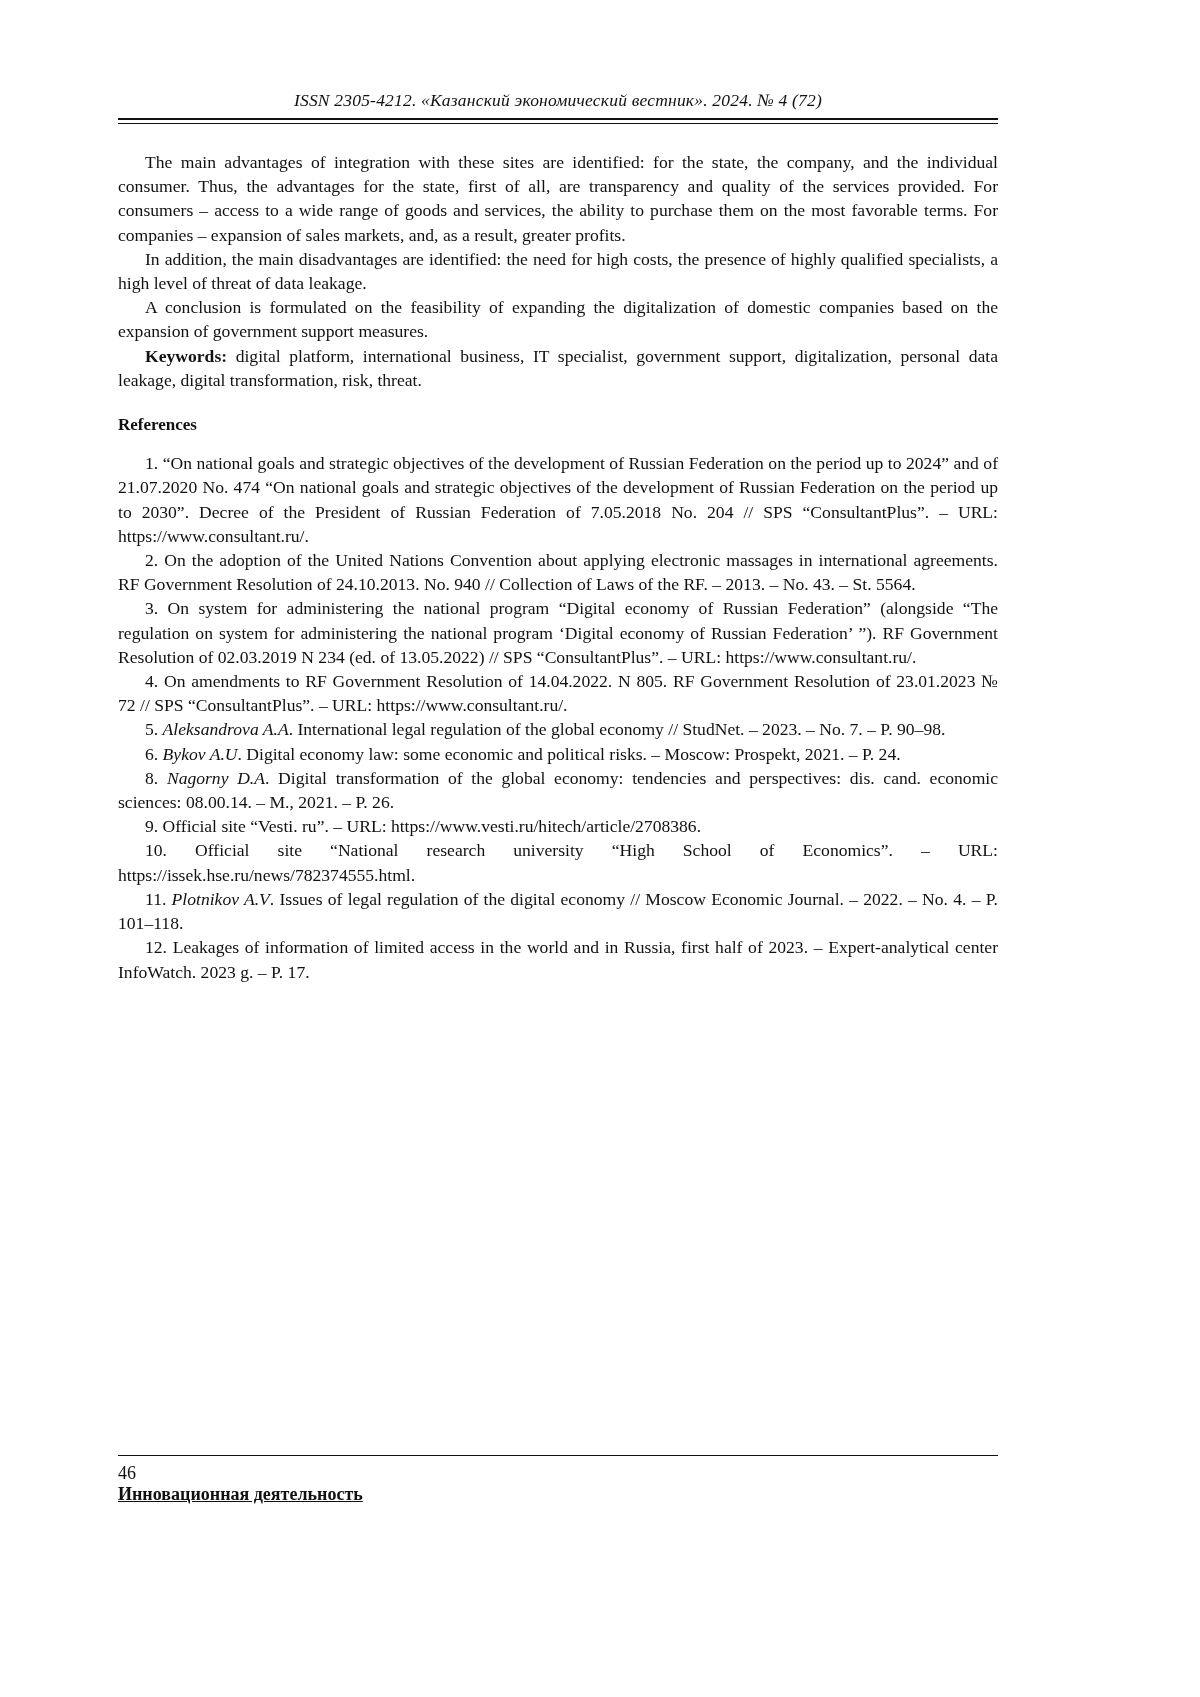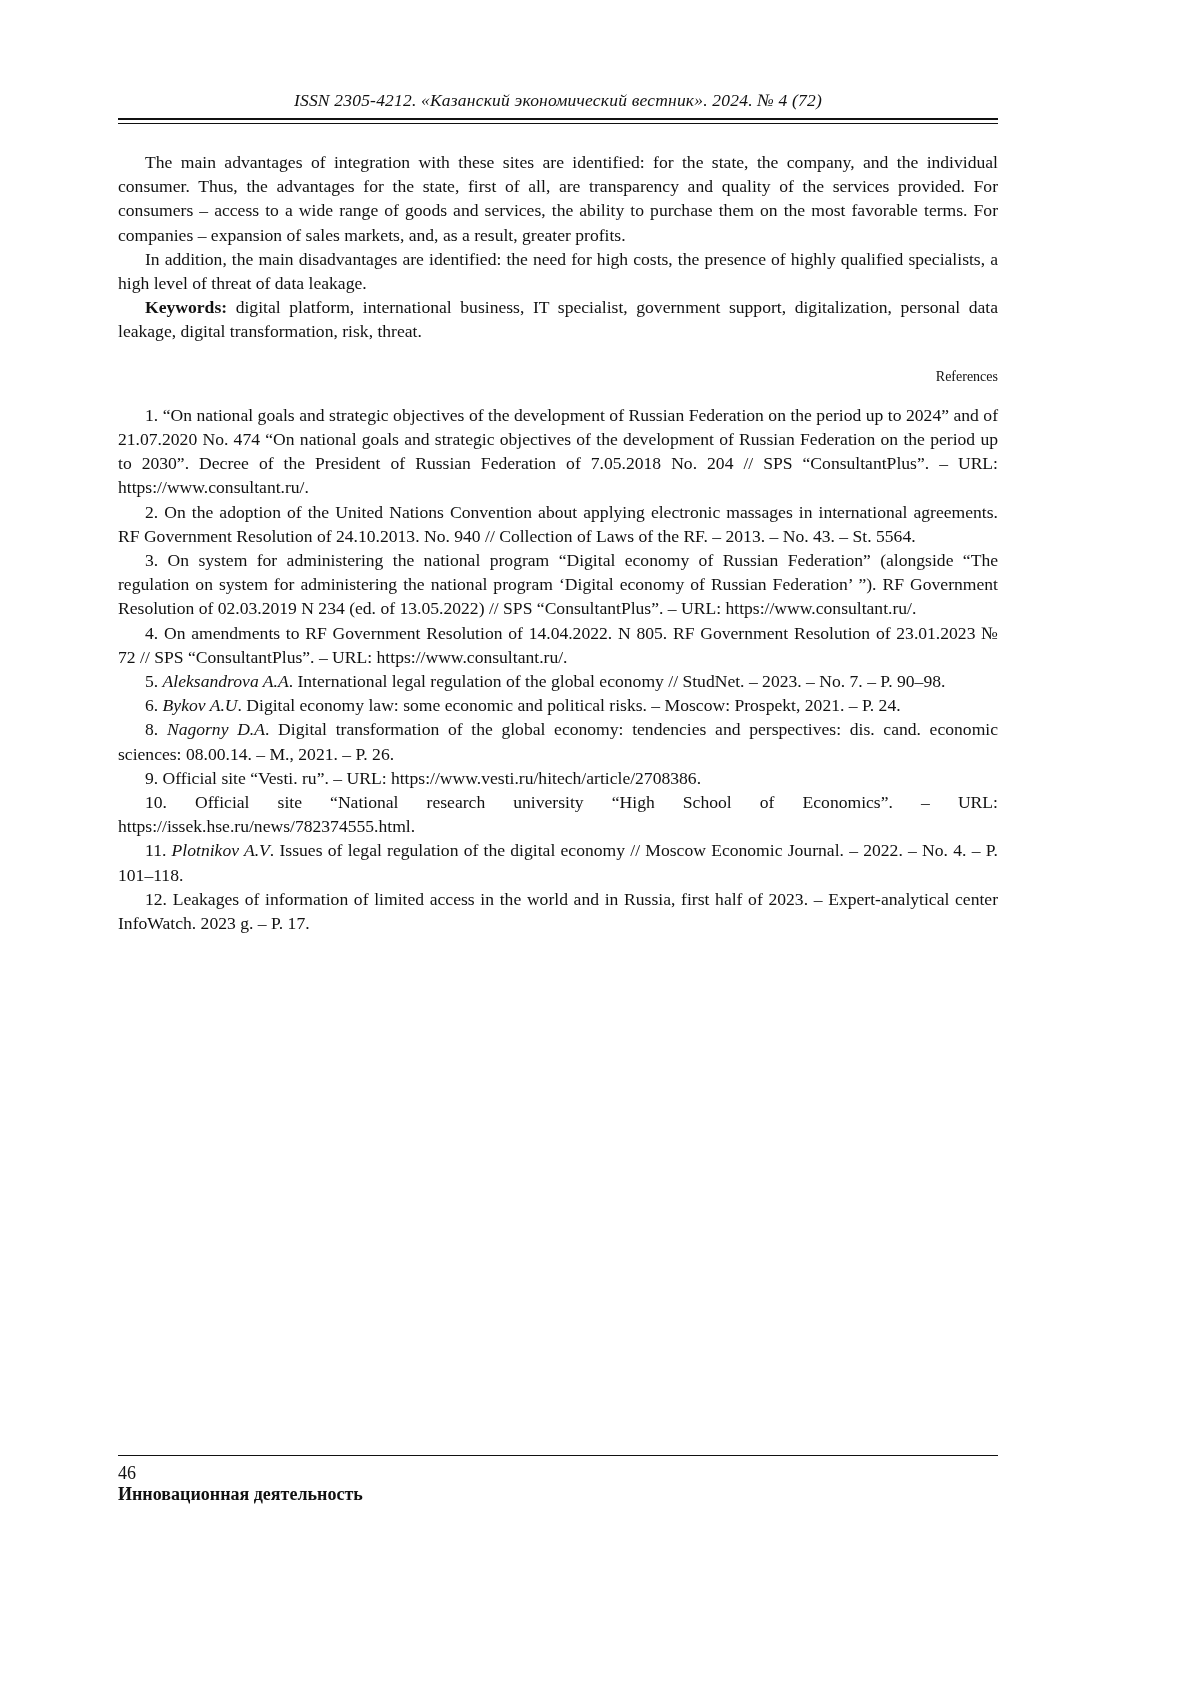--- a/index.html
+++ b/index.html
@@ -34,23 +34,23 @@
     border-bottom: 1.3px solid #111;
   }
   .body-text {
     margin-top: 26px;
     font-size: 17.6px;
     line-height: 24.2px;
     text-align: justify;
   }
   .para { text-indent: 27px; }
   .refs-heading {
-    text-align: right;
-    font-weight: normal;
-    font-size: 14px;
+    text-align: left;
+    font-weight: bold;
+    font-size: 17px;
     margin-top: 21px;
     margin-bottom: 14px;
   }
   .ref i { font-style: italic; }
   .footer {
     position: absolute;
     left: 118px;
     top: 1455px;
     width: 880px;
   }
@@ -58,37 +58,38 @@
     border-top: 1.6px solid #111;
     margin-bottom: 7px;
   }
   .footer-row {
     display: flex;
     justify-content: space-between;
     align-items: baseline;
     font-size: 18px;
     flex-direction: column;
   }
-  .section-title { font-weight: bold; }
+  .section-title { font-weight: bold; text-decoration: underline; }
 </style>
 </head>
 <body>
 
 <div class="page">
 
   <div class="content">
 
     <div class="journal-header">ISSN 2305-4212. «Казанский экономический вестник». 2024. № 4 (72)</div>
 
     <div class="double-rule"></div>
 
     <div class="body-text">
 
       <p class="para">The main advantages of integration with these sites are identified: for the state, the company, and the individual consumer. Thus, the advantages for the state, first of all, are transparency and quality of the services provided. For consumers – access to a wide range of goods and services, the ability to purchase them on the most favorable terms. For companies – expansion of sales markets, and, as a result, greater profits.</p>
       <p class="para">In addition, the main disadvantages are identified: the need for high costs, the presence of highly qualified specialists, a high level of threat of data leakage.</p>
+      <p class="para">A conclusion is formulated on the feasibility of expanding the digitalization of domestic companies based on the expansion of government support measures.</p>
 
       <p class="para"><b>Keywords:</b><span> digital platform, international business, IT specialist, government support, digitalization, personal data leakage, digital transformation, risk, threat.</span></p>
 
       <div class="refs-heading">References</div>
 
       <div id="refs-list">
           <p class="para ref"><span>1. “On national goals and strategic objectives of the development of Russian Federation on the period up to 2024” and of 21.07.2020 No. 474 “On national goals and strategic objectives of the development of Russian Federation on the period up to 2030”. Decree of the President of Russian Federation of 7.05.2018 No. 204 // SPS “ConsultantPlus”. – URL: https://www.consultant.ru/.</span></p>
           <p class="para ref"><span>2. On the adoption of the United Nations Convention about applying electronic massages in international agreements. RF Government Resolution of 24.10.2013. No. 940 // Collection of Laws of the RF. – 2013. – No. 43. – St. 5564.</span></p>
           <p class="para ref"><span>3. On system for administering the national program “Digital economy of Russian Federation” (alongside “The regulation on system for administering the national program ‘Digital economy of Russian Federation’ ”). RF Government Resolution of 02.03.2019 N 234 (ed. of 13.05.2022) // SPS “ConsultantPlus”. – URL: https://www.consultant.ru/.</span></p>
           <p class="para ref"><span>4. On amendments to RF Government Resolution of 14.04.2022. N 805. RF Government Resolution of 23.01.2023 № 72 // SPS “ConsultantPlus”. – URL: https://www.consultant.ru/.</span></p>

